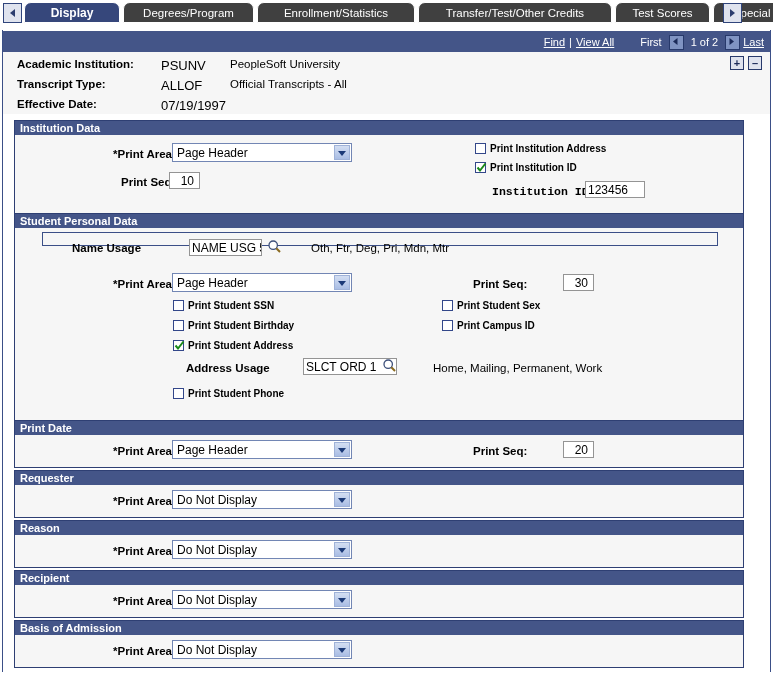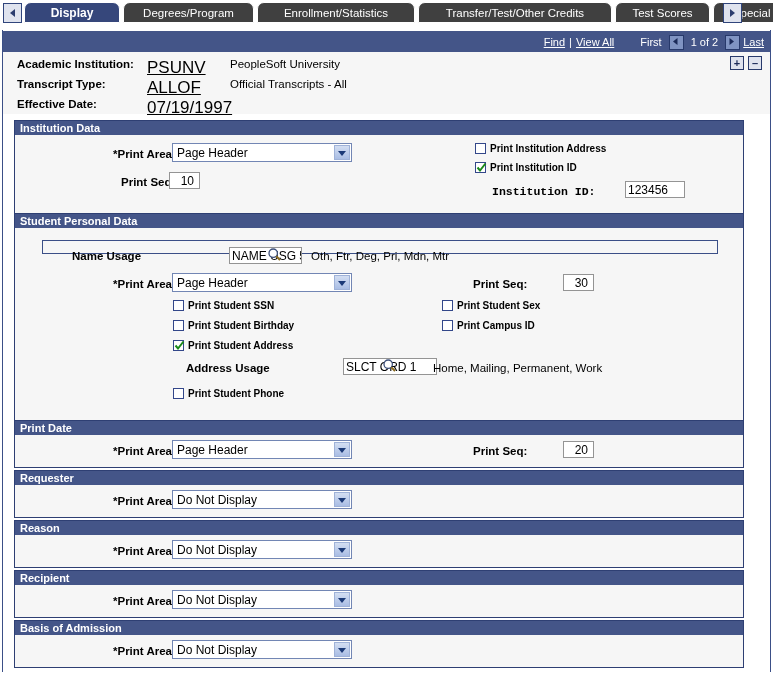--- a/index.html
+++ b/index.html
@@ -75,21 +75,21 @@
   }
   .nav-btn svg{display:block;}
 
   
   .infoblock{
     position:absolute;left:3px;top:52px;width:767px;height:62px;
     background:#f6f6f6;
   }
   .info-row{position:absolute;height:16px;white-space:nowrap;}
   .info-label{position:absolute;left:14px;font-weight:bold;font-size:11.5px;color:#000;}
-  .info-code{position:absolute;left:144px;font-size:17px;color:#000;text-decoration:underline;}
+  .info-code{position:absolute;left:158px;font-size:13px;color:#000;}
   .info-desc{position:absolute;left:227px;font-size:11.5px;color:#000;}
 
   .pmbtns{position:absolute;right:8px;top:4px;display:flex;gap:4px;}
   .pmbtn{
     width:14px;height:14px;
     background:#dfe3ee;border:1px solid #27396b;
     display:flex;align-items:center;justify-content:center;
     color:#1b2a59;font-size:11px;font-weight:bold;line-height:1;
     box-sizing:border-box;
   }
@@ -146,21 +146,21 @@
 
   .txt{
     position:absolute;height:17px;
     background:#ffffff;border:1px solid #949494;
     box-sizing:border-box;
     display:flex;align-items:center;
     font-size:12px;color:#000;
     white-space:nowrap;overflow:hidden;
   }
   .txt.num{justify-content:flex-end;padding-right:5px;}
-  .txt.lft{padding-left:2px;margin-left:40px;}
+  .txt.lft{padding-left:2px;}
 
   .cbrow{position:absolute;display:flex;align-items:center;white-space:nowrap;}
   .cbox{
     width:11px;height:11px;flex:0 0 11px;
     background:#ffffff;border:1px solid #33478a;
     box-sizing:border-box;
     margin-right:4px;
     position:relative;
   }
   .cbox svg{position:absolute;left:0px;top:-1px;}
@@ -293,21 +293,21 @@
       <div class="txt lft" style="left:570px;top:46px;width:60px;">
         <span>123456</span>
       </div>
     </div>
   </div>
 
   <div class="section" style="top:213px;">
     <div class="sec-head">Student Personal Data</div>
     <div class="sec-body" style="height:195px;">
 
-      <div class="subbox" style="left:27px;top:12px;width:676px;height:14px;padding-left:48px;">
+      <div class="subbox" style="left:27px;top:4px;width:676px;height:14px;padding-left:48px;">
         <span class="lbl" style="left:29px;top:9px;">Name Usage</span>
         <div class="txt lft" style="left:146px;top:6px;width:73px;">
           <span>NAME USG 5</span>
         </div>
         <span class="magnifier" style="left:224px;top:6px;">
           <svg width="15" height="15" viewBox="0 0 15 15">
             <circle cx="6.2" cy="6.2" r="4.2" stroke="#3c4f7a" stroke-width="1.3" fill="#ffffff"></circle>
             <line x1="9.3" y1="9.3" x2="13" y2="13" stroke="#8a6a20" stroke-width="2"></line>
           </svg>
         </span>

